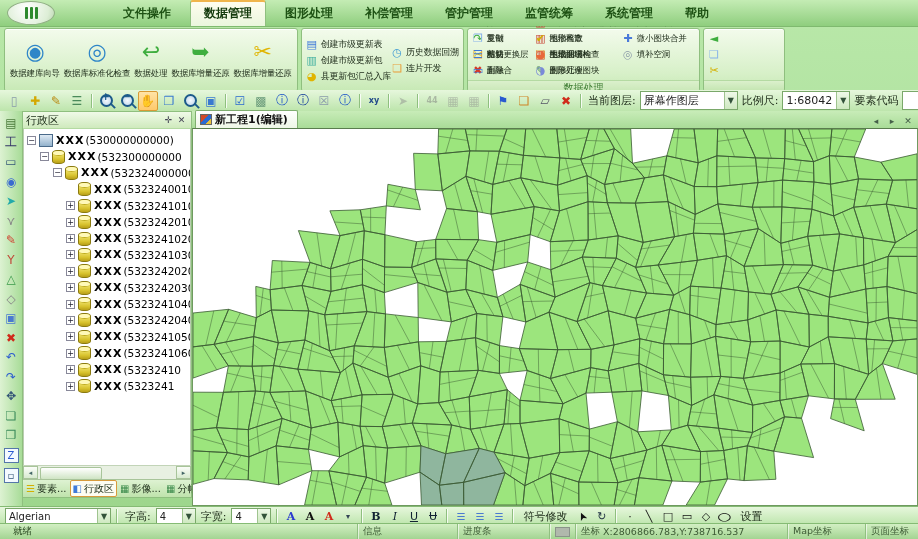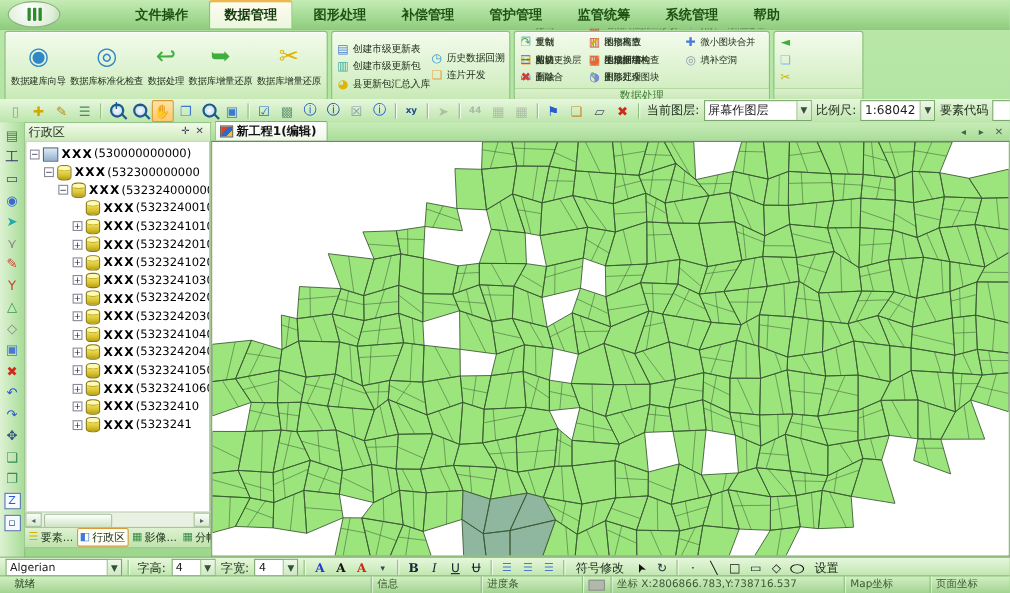--- a/index.html
+++ b/index.html
@@ -676,15 +676,15 @@
     <span class="sseg" style="width:100px">信息</span>
     <span class="sseg" style="width:92px">进度条</span>
     <span class="sseg" style="width:26px">
         <span class="grip"></span>
       </span>
     <span class="sseg" style="width:212px">
       <span>坐标</span>&nbsp;
       <span>X:2806866.783,Y:738716.537</span>
     </span>
     <span class="sseg" style="width:78px">Map坐标</span>
-    <span class="sseg" style="width:72px;border-right:none">页面坐标</span>
+    <span class="sseg" style="width:52px;border-right:none">页面坐标</span>
   </div>
 </div>
 
 </body></html>

